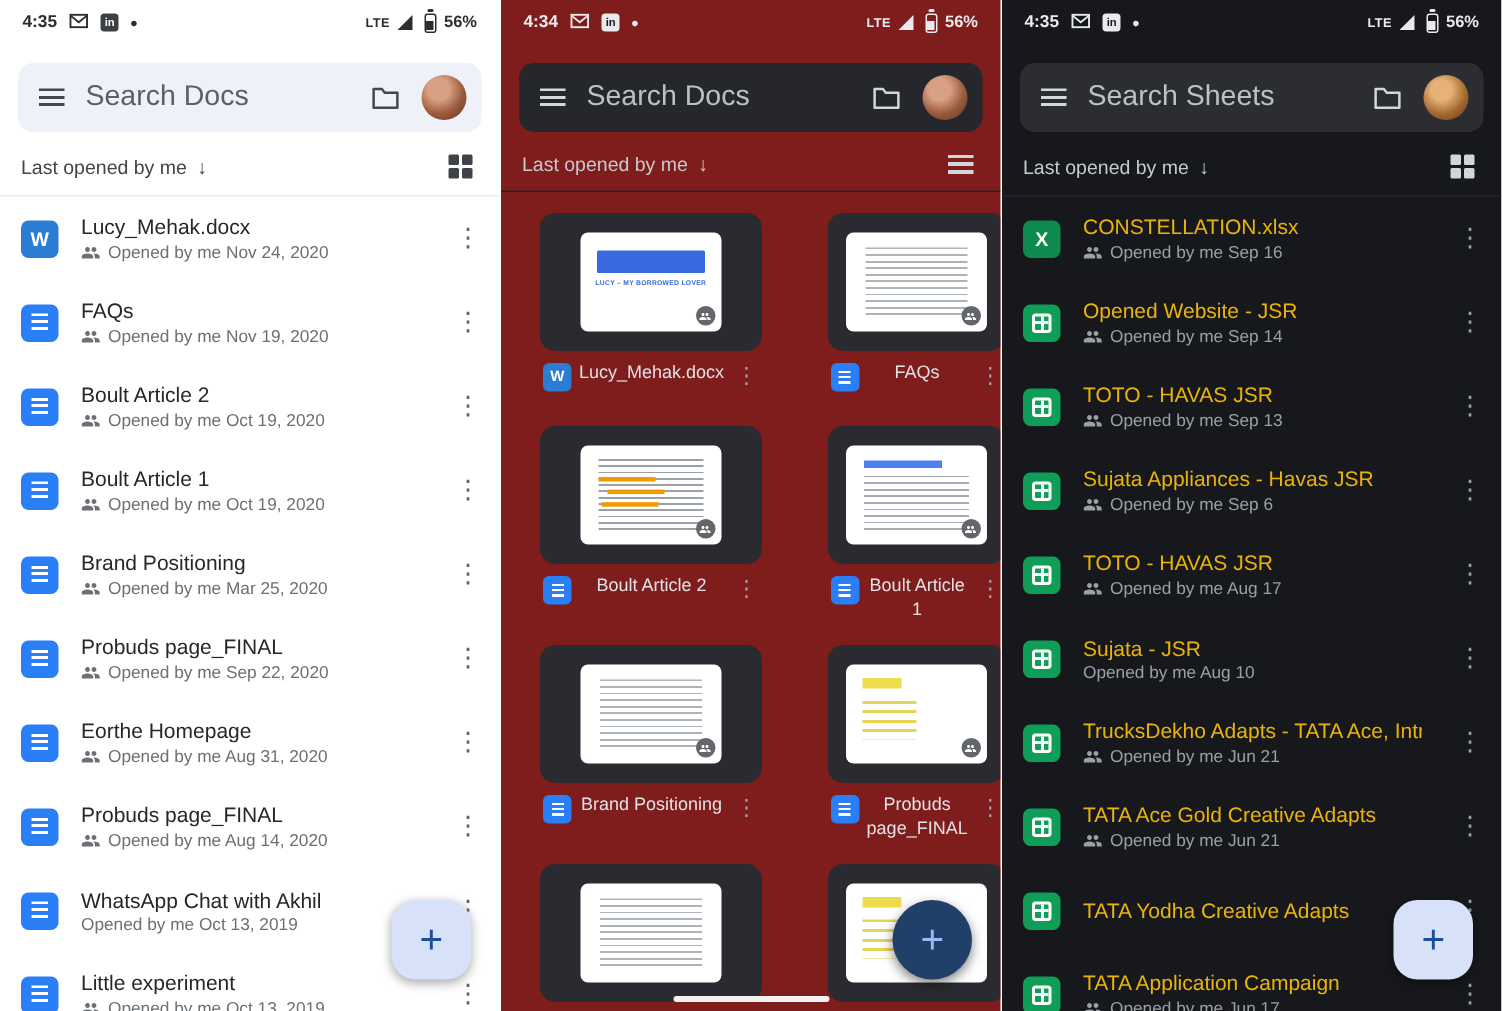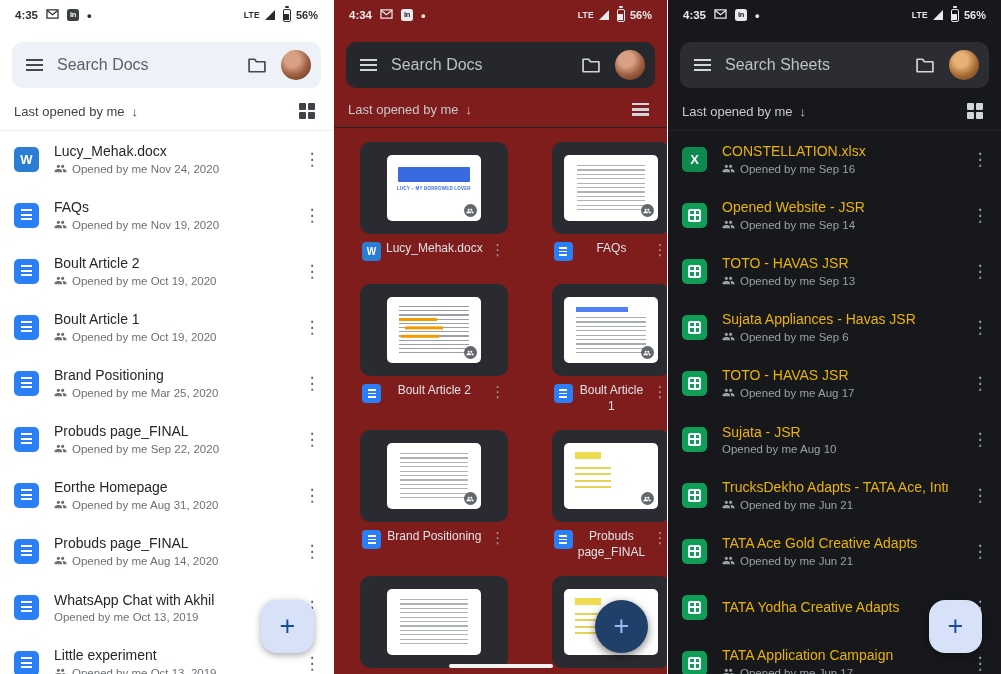--- a/index.html
+++ b/index.html
@@ -37,21 +37,21 @@
   .sb-pct{font-size:11px}
 
   
   .searchbar{margin:12px 12px 0;height:46px;border-radius:10px;flex:0 0 auto;cursor:pointer;
              display:flex;align-items:center;gap:14px;padding:0 10px 0 14px}
   .light .searchbar{background:#eef1f7;color:#44474b}
   .mid .searchbar{background:#25272c;color:#d3d6da}
   .right .searchbar{background:#2b2d32;color:#d3d6da}
   .hamburger{width:17px;height:12px;flex:0 0 auto;
              background:repeating-linear-gradient(to bottom,currentColor 0 2px,transparent 2px 5px)}
-  .search-label{flex:1;font-size:16px}
+  .search-label{flex:1;font-size:19px}
   .light .search-label{color:#5c6064}
   .dark .search-label{color:#bcc1c6}
   .folder{display:flex;flex:0 0 auto}
   .avatar{width:30px;height:30px;border-radius:50%;flex:0 0 auto}
   .av-a,.av-b{background:radial-gradient(circle at 38% 32%,#d9a184 0 26%,#9c5c3e 58%,#5b3423 100%)}
   .av-c{background:radial-gradient(circle at 40% 34%,#e6b277 0 25%,#a4682f 60%,#5e3a1c 100%)}
 
   
   .sortrow{flex:0 0 auto;display:flex;align-items:center;justify-content:space-between;
            padding:13px 16px 9px 14px;border-bottom:1px solid transparent}

